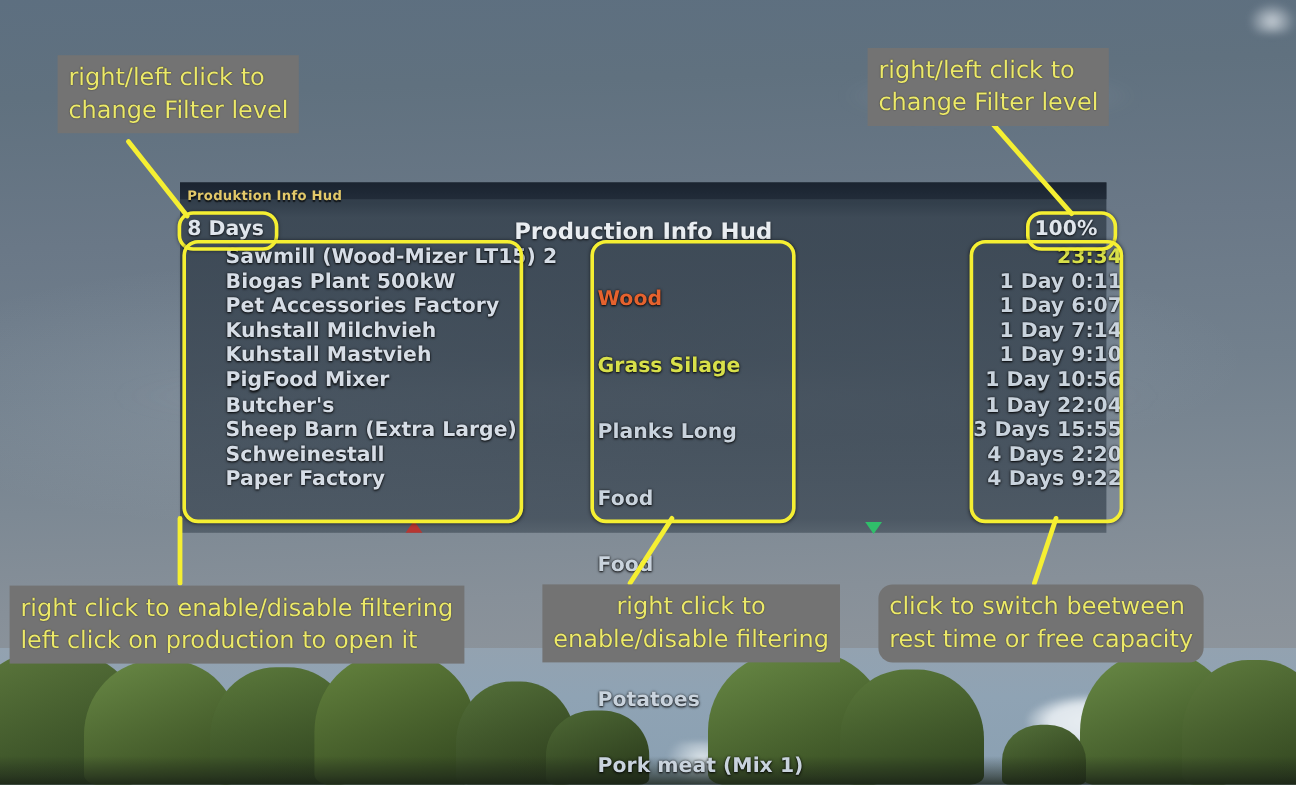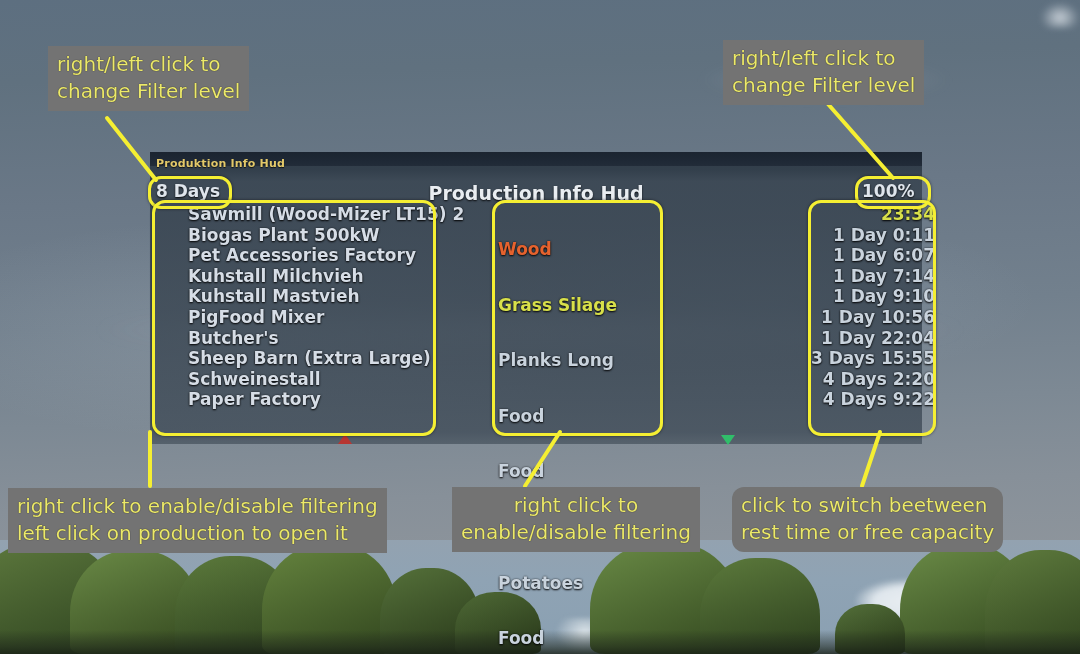--- a/index.html
+++ b/index.html
@@ -200,20 +200,21 @@
     </div>
 
     <div class="col" id="col-goods">
       <div class="row c-orange">Wood</div>
       <div class="row c-yellow">Grass Silage</div>
       <div class="row">Planks Long</div>
       <div class="row">Food</div>
       <div class="row">Food</div>
       <div class="row">Planks Long</div>
       <div class="row">Potatoes</div>
+      <div class="row">Pork meat (Mix 1)</div>
       <div class="row">Food</div>
       <div class="row">Food</div>
       <div class="row">Wood</div>
     </div>
 
     <div class="col" id="col-times">
       <div class="row c-yellow">23:34</div>
       <div class="row">1 Day 0:11</div>
       <div class="row">1 Day 6:07</div>
       <div class="row">1 Day 7:14</div>

